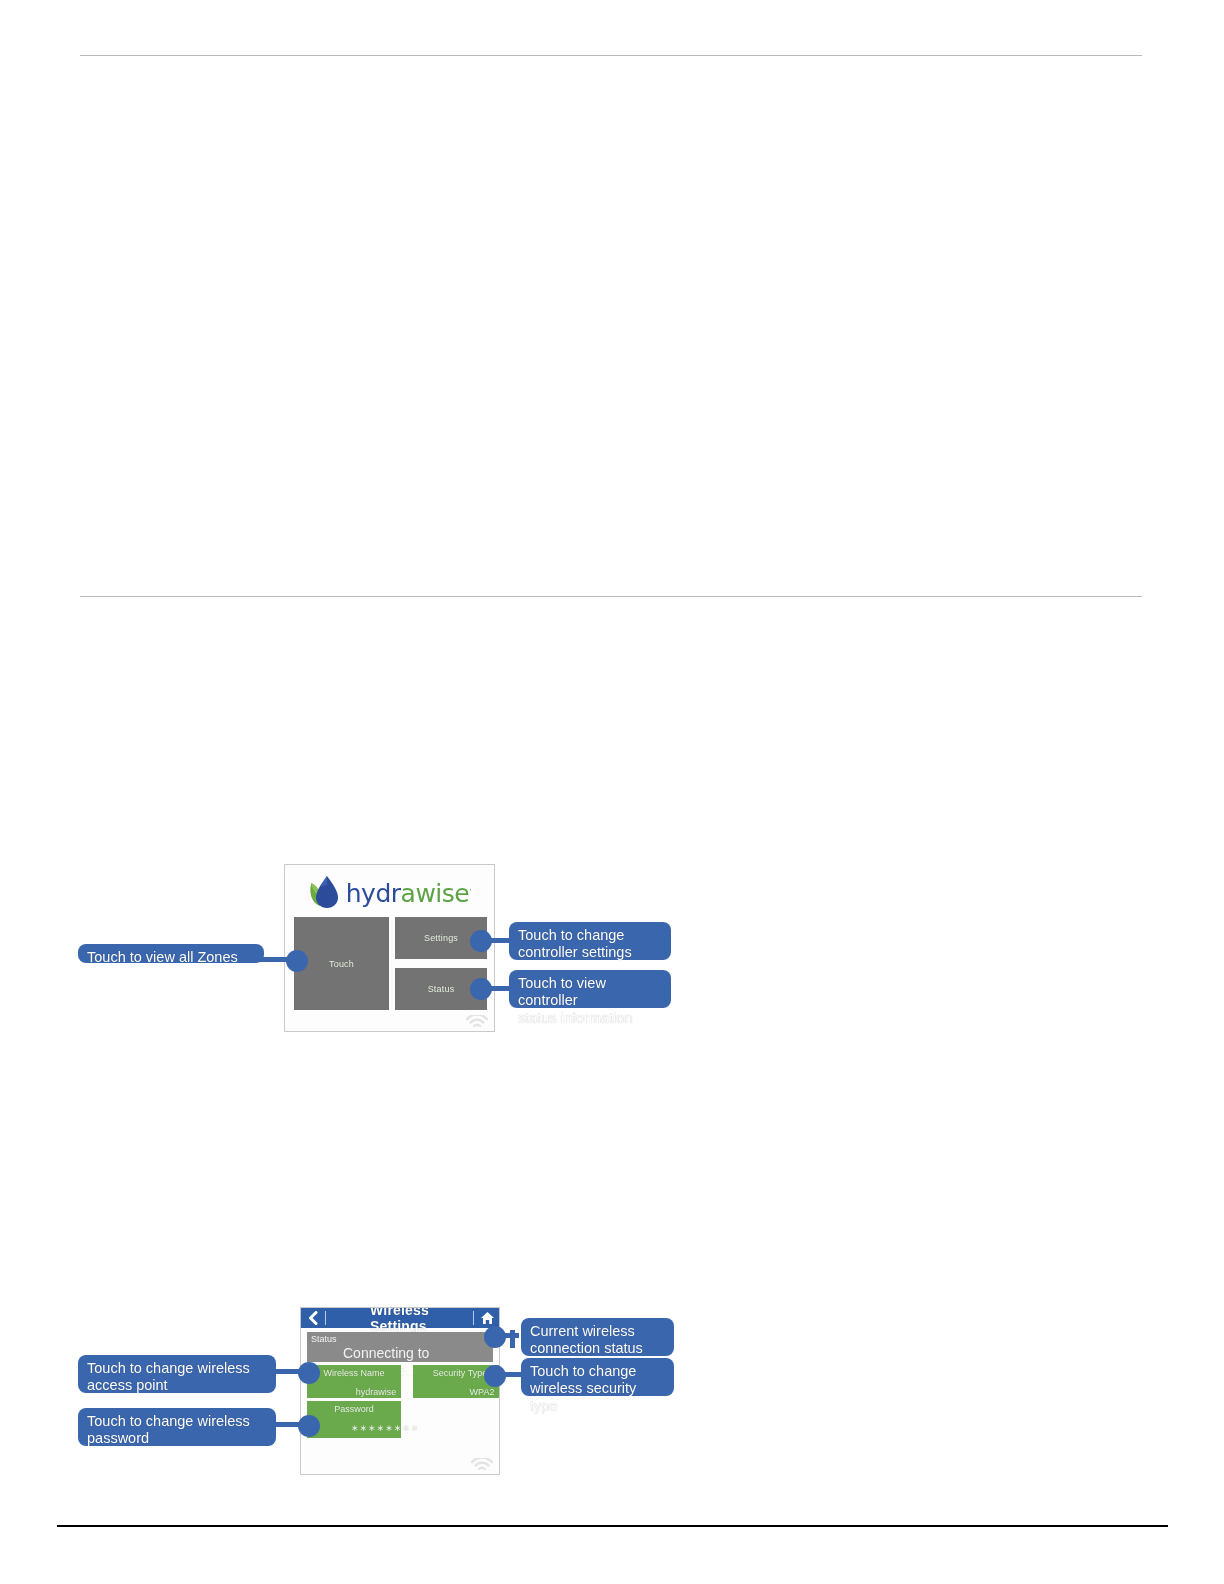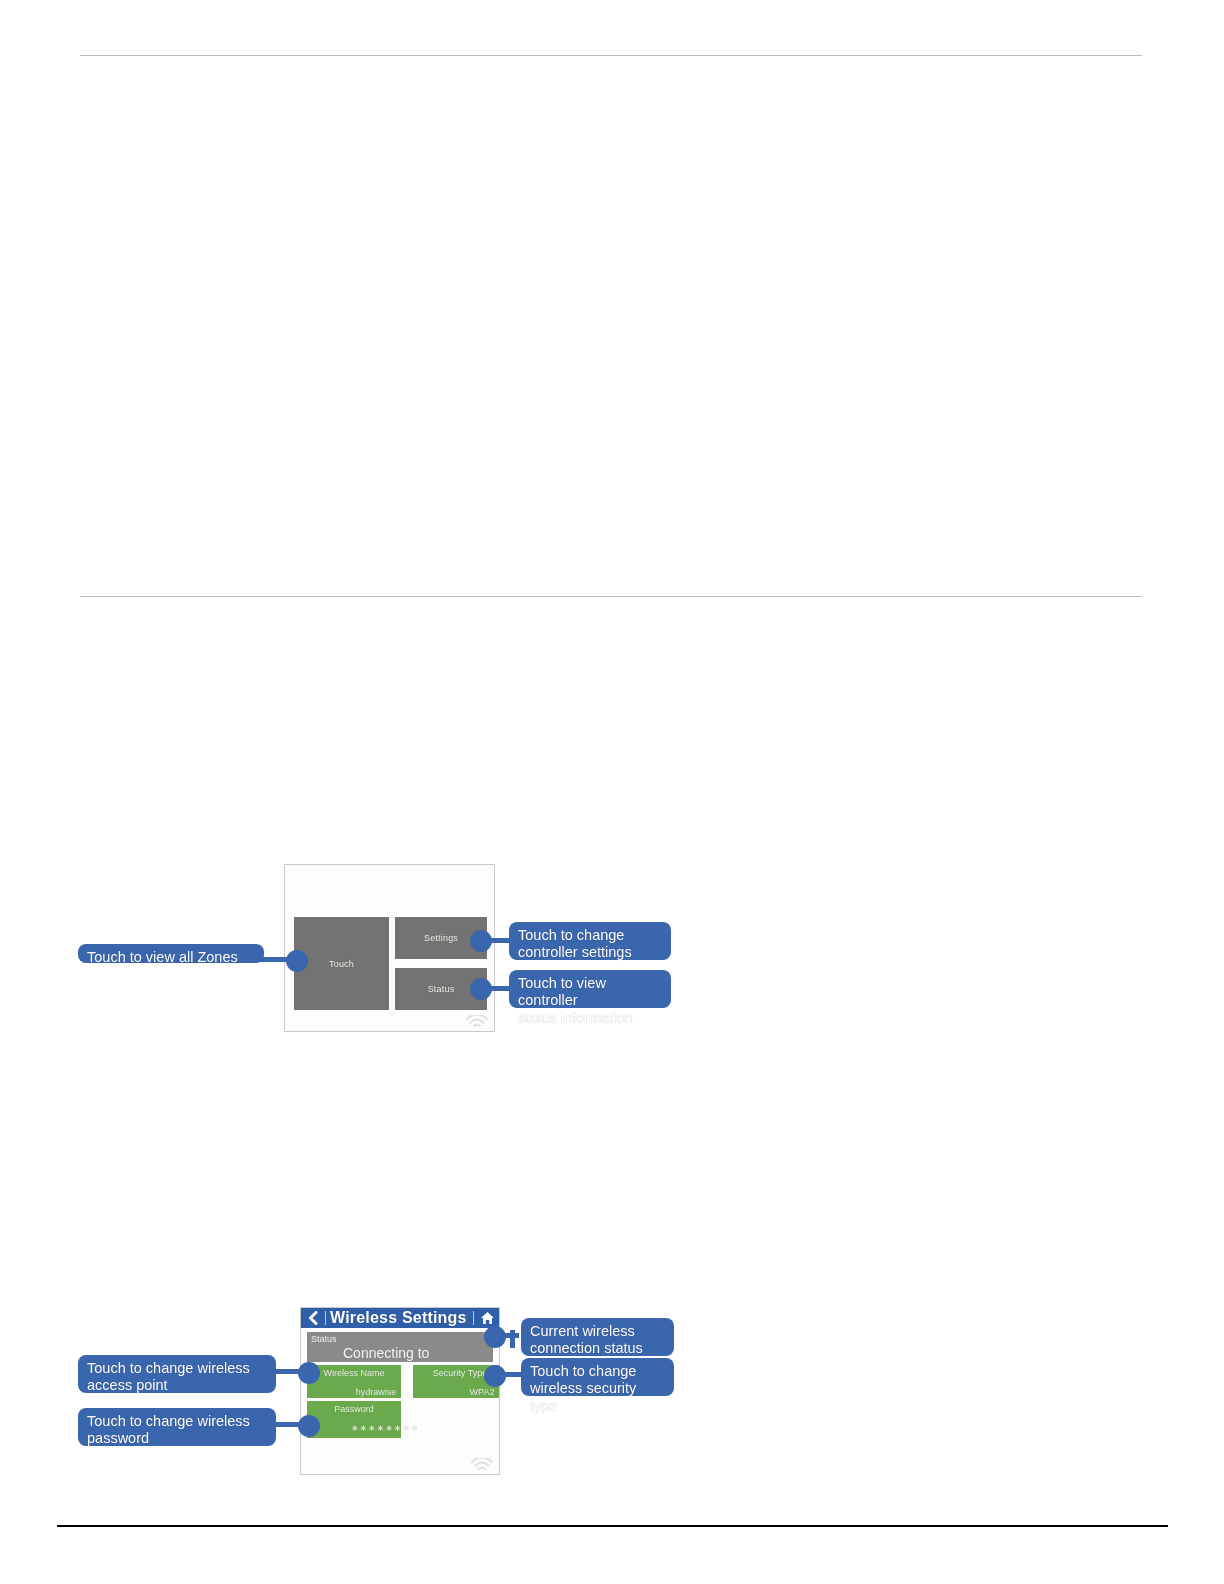--- a/index.html
+++ b/index.html
@@ -60,22 +60,22 @@
 
   
   #device-wifi{left:300px;top:1307px;width:200px;height:168px;}
   .titlebar{
     position:absolute;left:0;top:0;width:100%;height:20px;
     background:#2f5fa8;color:#fff;display:flex;align-items:center;
     box-sizing:border-box;padding:0 4px;
   }
   .tb-back{width:16px;height:16px;flex:0 0 auto;display:flex;align-items:center;justify-content:center;}
   .tb-sep{width:1px;height:14px;background:#b9cbe6;margin:0 4px;flex:0 0 auto;}
-  .tb-title{font-size:16px;font-weight:700;letter-spacing:.2px;flex:1 1 auto;
-            text-shadow:0 0 1px rgba(0,0,0,.4);}
+  .tb-title{font-size:14px;font-weight:700;letter-spacing:.2px;flex:1 1 auto;
+            text-shadow:0 0 1px rgba(0,0,0,.4);margin-left:40px;}
   .tb-sep2{width:1px;height:14px;background:#b9cbe6;margin:0 5px;flex:0 0 auto;}
   .tb-home{width:16px;height:15px;flex:0 0 auto;display:flex;align-items:center;justify-content:center;}
 
   .status-bar{
     position:absolute;left:6px;top:24px;right:6px;height:30px;
     background:#8a8a8a;color:#f2f2f2;
     box-sizing:border-box;padding:2px 4px 0 4px;line-height:1.25;
   }
   .status-bar .lbl{font-size:9px;}
   .status-bar .val{font-size:14px;margin-left:32px;}
@@ -145,20 +145,31 @@
 <div class="page">
 
   <div class="rule rule-header"></div>
   <div class="rule rule-mid"></div>
   <div class="rule rule-footer"></div>
 
   <div class="figure">
 
     <div class="device" id="device-home">
 
+      <div class="logo-row">
+        <span class="logo-mark">
+          <svg viewBox="0 0 34 36" width="34" height="36" aria-hidden="true">
+            <path d="M3.5 9 C0.5 17, 3 29, 12 32 C13 24, 10.5 14, 3.5 9 Z" fill="#6aab45"></path>
+            <path d="M13 22 C6 20, 3.5 13, 3.5 9 C9 12, 12.5 17, 13 22 Z" fill="#8cc153"></path>
+            <path d="M19 2 C13 10, 8 17.5, 8 23.5 C8 29.8, 12.9 34, 19 34 C25.1 34, 30 29.8, 30 23.5 C30 17.5, 25 10, 19 2 Z" fill="#2c4b9b"></path>
+            <path d="M19 2 C16.5 5.5, 14 9.3, 12.2 12.8 C14.6 11.6, 17.2 11.1, 19 11.2 Z" fill="#3f63b4" opacity=".85"></path>
+          </svg>
+        </span>
+        <span class="logo-word"><span class="b">hydr</span><span class="g">awise</span><span class="tm">·</span></span>
+      </div>
 
       <div class="tiles">
         <div class="tile" id="tile-zones">
           <span>Touch</span>
         </div>
         <div class="tile" id="tile-settings">
           <span>Settings</span>
         </div>
         <div class="tile" id="tile-status">
           <span>Status</span>

